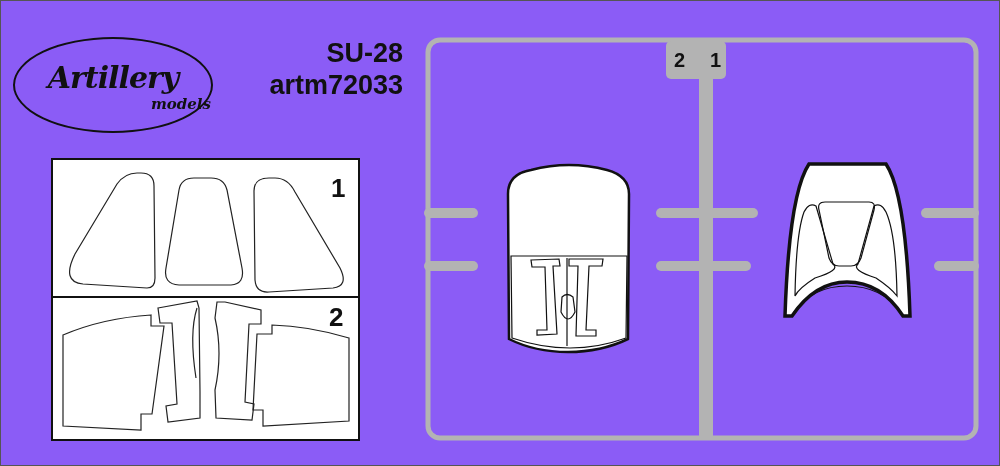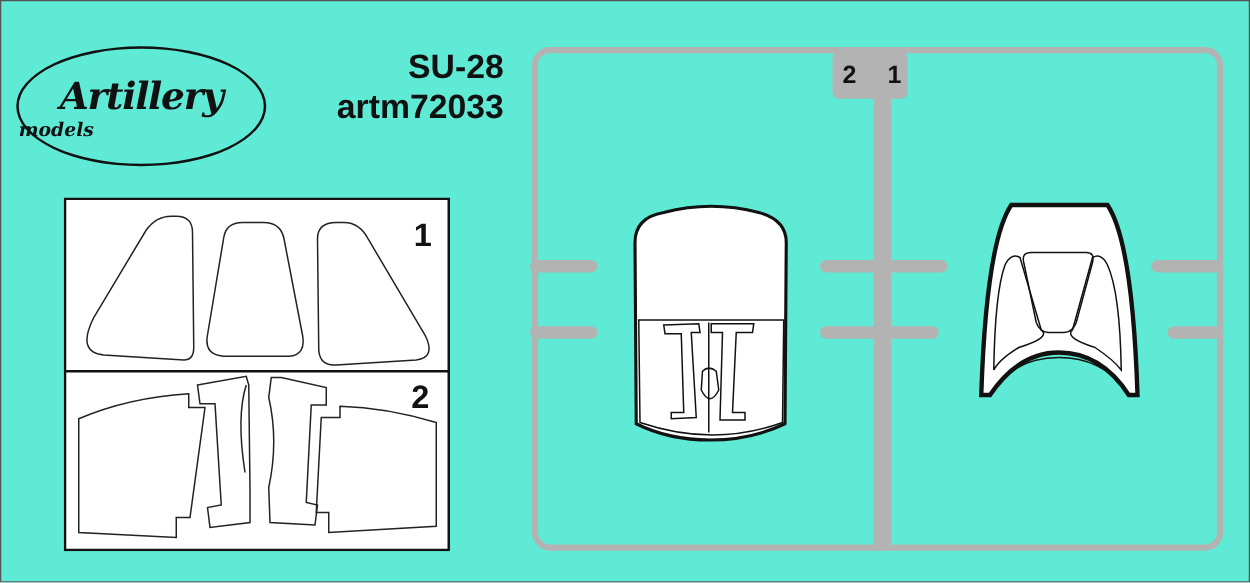--- a/index.html
+++ b/index.html
@@ -1,20 +1,20 @@
 <!DOCTYPE html>
 <html><head>
   <meta charset="utf-8">
   <style>
     html, body { margin: 0; padding: 0; background: #ffffff; }
     body { width: 1000px; height: 466px; overflow: hidden; position: relative; }
-    .frame { position: absolute; left: 0; top: 0; width: 998px; height: 464px; border: 1px solid #555; background: #5eead4; }
+    .frame { position: absolute; left: 0; top: 0; width: 998px; height: 464px; border: 1px solid #555; background: #8b5cf6; }
     .logo { position: absolute; left: 12px; top: 36px; width: 200px; height: 96px; border: 2px solid #111; border-radius: 50%; box-sizing: border-box; }
     .logo-main { position: absolute; left: 0; right: 0; top: 24px; text-align: center; font-family: "DejaVu Serif", serif; font-weight: bold; font-style: italic; font-size: 30px; color: #111; letter-spacing: -1px; line-height: 30px; }
-    .logo-sub { position: absolute; left: 0; right: 0; top: 57px; text-align: left; font-family: "DejaVu Serif", serif; font-weight: bold; font-style: italic; font-size: 15px; color: #111; line-height: 16px; }
+    .logo-sub { position: absolute; left: 0; right: 0; top: 57px; text-align: right; font-family: "DejaVu Serif", serif; font-weight: bold; font-style: italic; font-size: 15px; color: #111; line-height: 16px; }
     .title-block { position: absolute; left: 222px; top: 36px; width: 180px; text-align: right; font-family: "Liberation Sans", sans-serif; color: #111; }
     .title-line { font-size: 27px; font-weight: bold; line-height: 32px; white-space: nowrap; }
     .title-line.sku { font-weight: bold; font-size: 27px; }
     .panel-left { position: absolute; left: 50px; top: 157px; width: 309px; height: 283px; }
     .num-label { position: absolute; font-family: "Liberation Sans", sans-serif; font-weight: bold; font-size: 26px; color: #111; line-height: 26px; }
     .sprue-wrap { position: absolute; left: 420px; top: 33px; width: 560px; height: 410px; }
     .gate-label { position: absolute; font-family: "Liberation Sans", sans-serif; font-weight: bold; font-size: 20px; color: #111; line-height: 20px; }
   </style>
 </head>
 <body>

